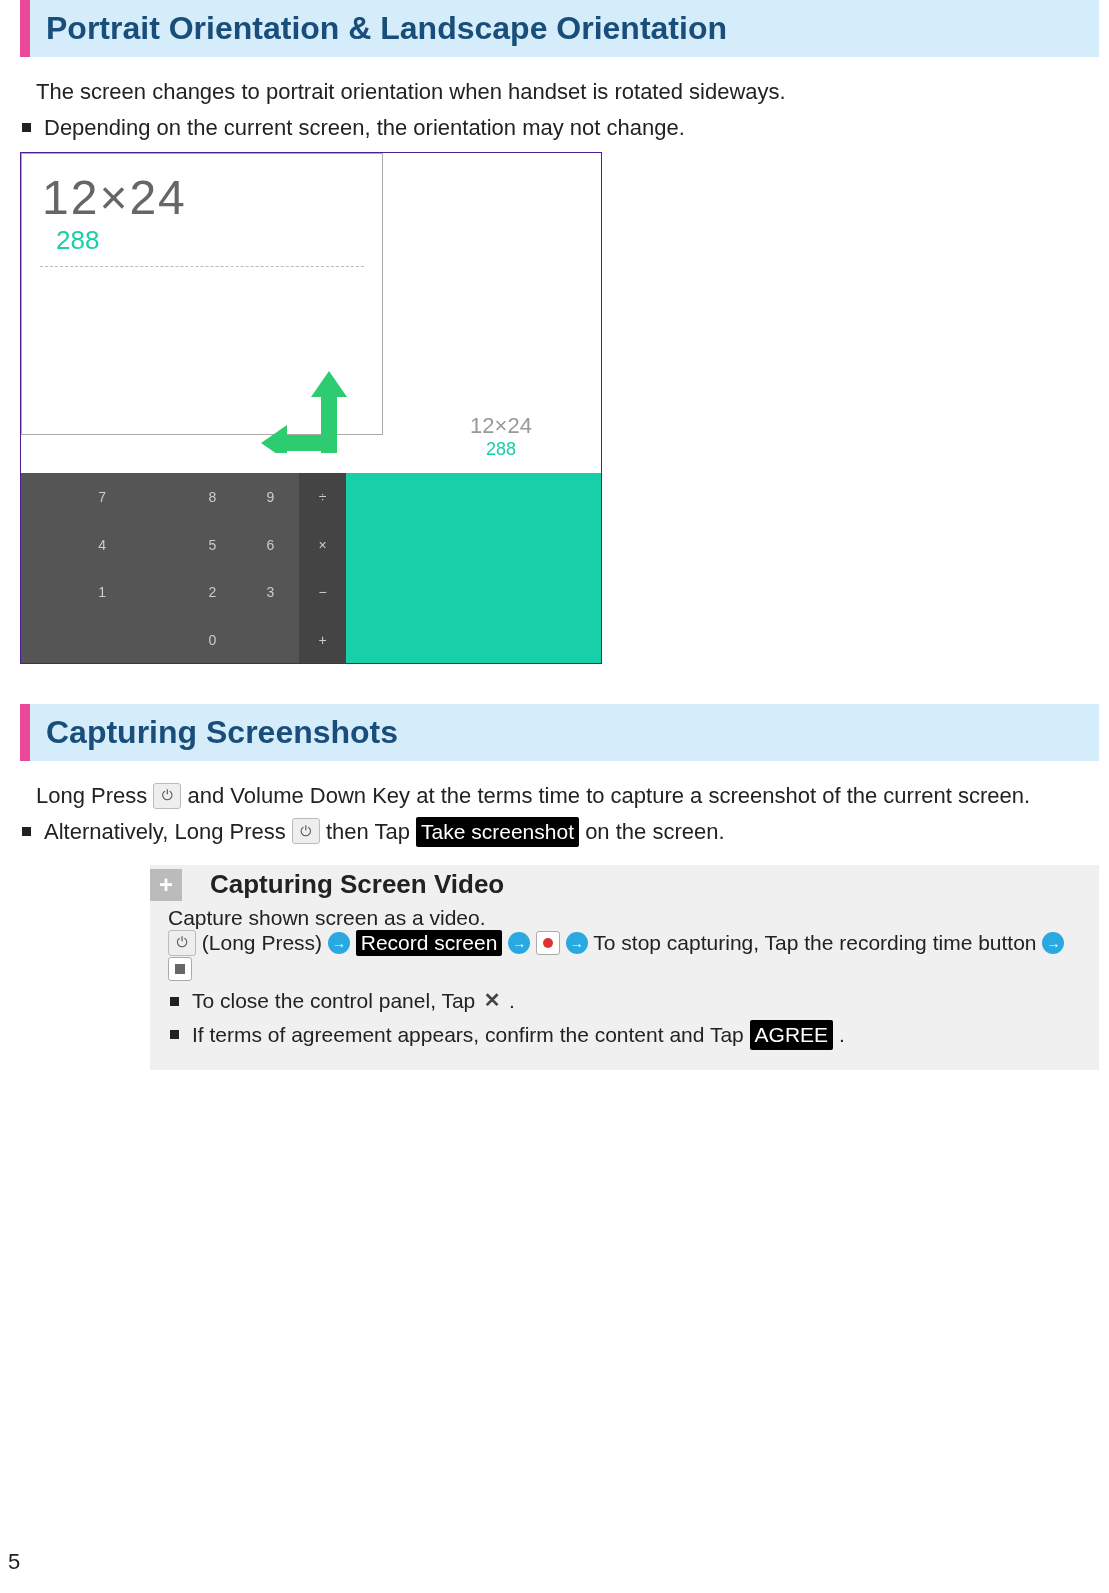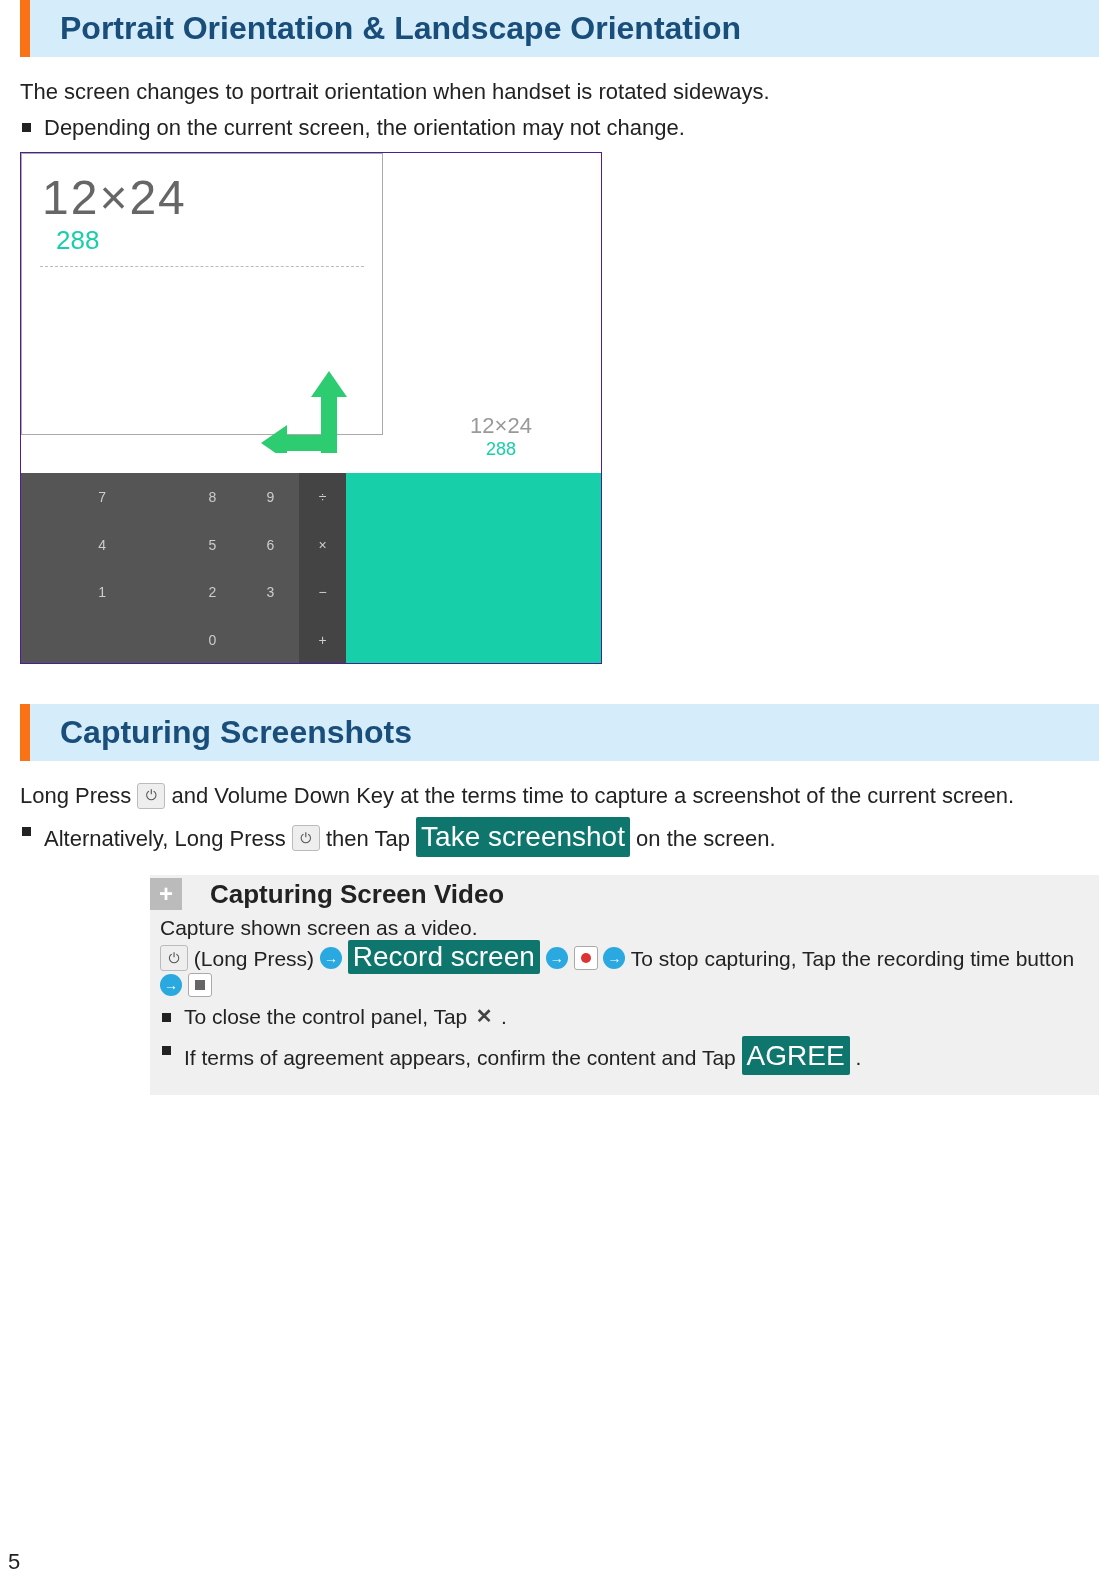--- a/index.html
+++ b/index.html
@@ -5,31 +5,31 @@
   body {
     font-family: Arial, Helvetica, sans-serif;
     margin: 0;
     padding: 0 10px 40px 20px;
     font-size: 22px;
     color: #222;
     width: 1079px;
   }
   .section-header {
     background: #d5ecfa;
-    border-left: 10px solid #f97316;
-    padding: 10px 30px;
+    border-left: 10px solid #ec4899;
+    padding: 10px 16px;
     margin: 0 0 20px 0;
   }
   .section-header h2 {
     margin: 0;
     font-size: 32px;
     font-weight: bold;
     color: #1a4e7a;
   }
-  p { margin: 6px 0; line-height: 1.35; }
+  p { margin: 6px 16px; line-height: 1.35; }
   ul.square { list-style: none; padding: 0; margin: 4px 0 10px 0; }
   ul.square > li { position: relative; padding-left: 24px; margin: 4px 0; line-height: 1.35; }
   ul.square > li::before {
     content: "";
     position: absolute;
     left: 2px;
     top: 10px;
     width: 9px;
     height: 9px;
     background: #222;
@@ -77,25 +77,25 @@
   .keypad {
     position:absolute; left:0; bottom:0; width:580px; height:190px; display:flex;
   }
   .kp-dark { background:#555; }
   .kp-mid { background:#444; }
   .kp-green { background:#17cfa9; }
   .kp-col { display:grid; grid-template-rows:repeat(4,1fr); }
   .kp-col div { color:#ccc; font-size:14px; display:flex; align-items:center; justify-content:center; border:0; }
   .pill {
     display:inline-block;
-    background:#0f766e;
+    background:#000000;
     color:#fff;
     padding:1px 5px;
     border-radius:2px;
-    font-size:28px;
+    font-size:21px;
   }
   .inline-icon {
     display:inline-flex;
     align-items:center;
     justify-content:center;
     width:26px; height:24px;
     background:#eee;
     border:1px solid #bbb;
     border-radius:3px;
     vertical-align:middle;
@@ -166,21 +166,21 @@
     padding: 0 0 0 0;
   }
   .tip-plus {
     width:32px; height:32px;
     background:#bbb;
     color:#fff;
     display:flex; align-items:center; justify-content:center;
     font-size:24px; font-weight:bold;
   }
   .tip-title h3 { margin:4px 16px; font-size:26px; font-weight:bold; }
-  .tip-body { padding: 2px 6px 10px 10px; font-size:21px; }
+  .tip-body { padding: 2px 6px 10px 18px; font-size:21px; }
   .page-number {
     position: fixed;
     bottom: 18px;
     left: 8px;
     font-size: 22px;
   }
 </style>
 </head>
 <body>
 

